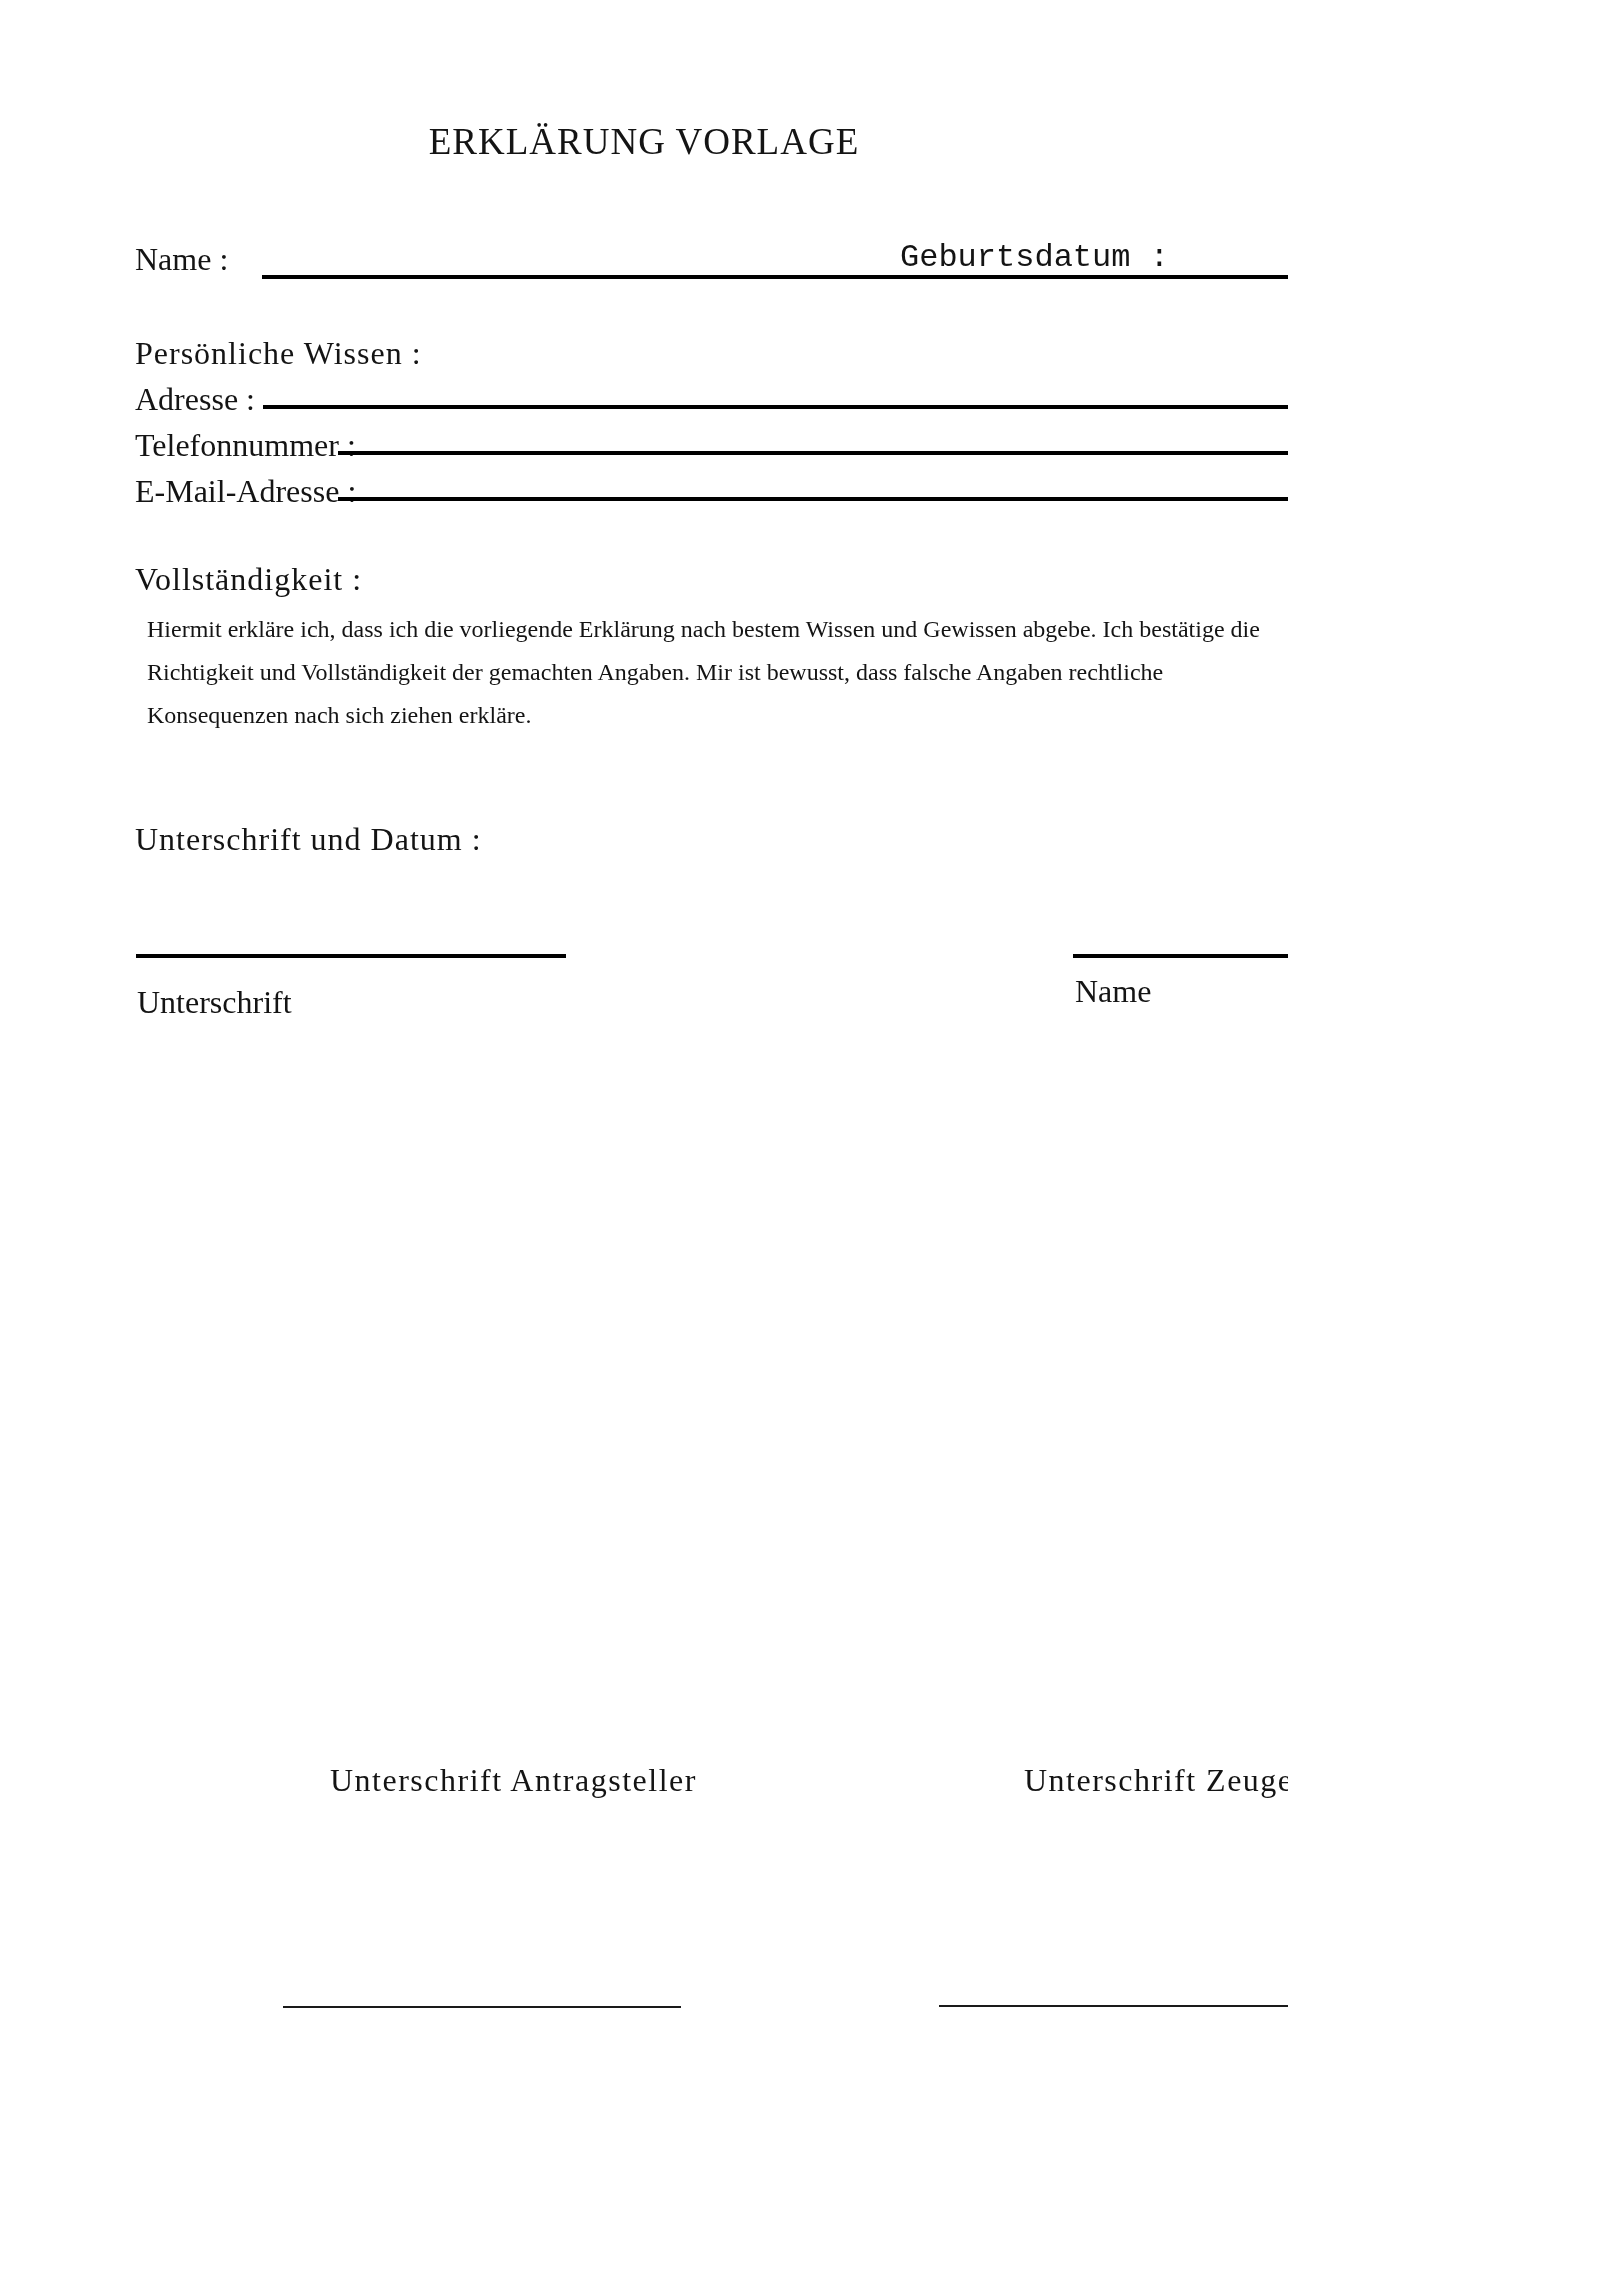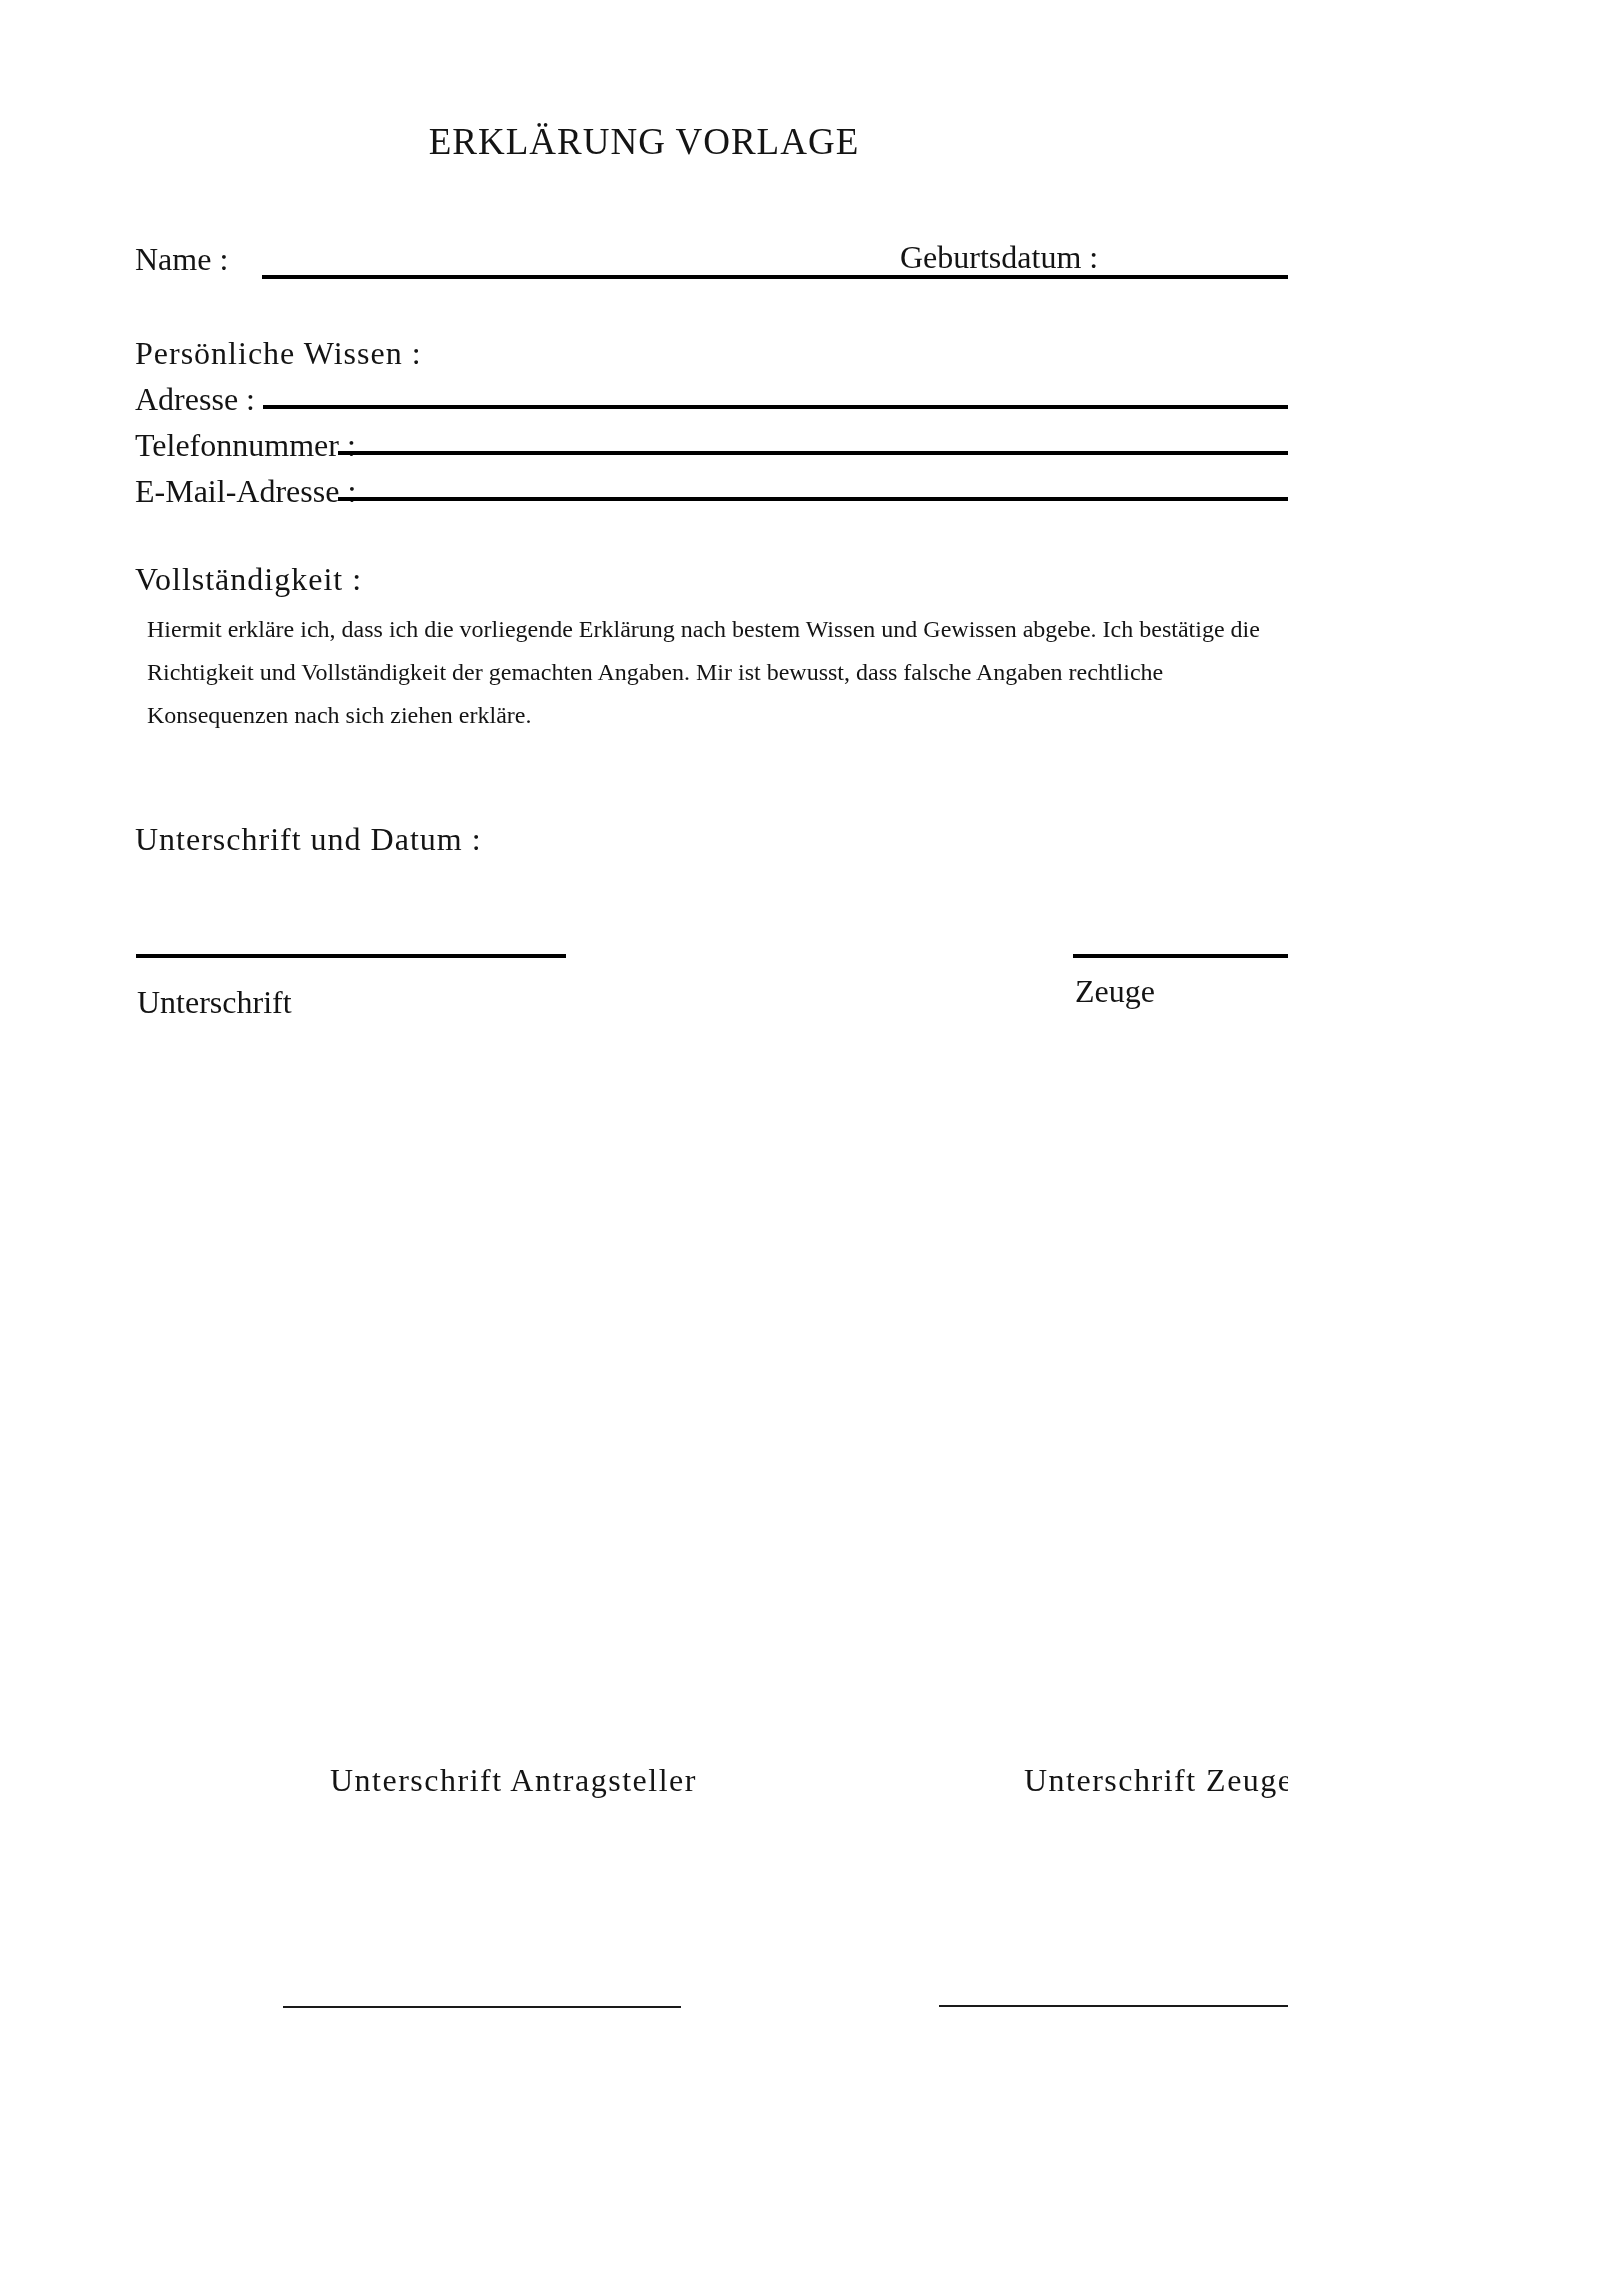--- a/index.html
+++ b/index.html
@@ -43,21 +43,21 @@
   }
   .thin-rule {
     position: absolute;
     height: 2px;
     background: #1a1a1a;
   }
 
   
   .name-label        { top: 243px; left: 135px; }
   .name-rule         { top: 275px; left: 262px; width: 1206px; }
-  .birthdate-label   { top: 241px; left: 900px; }
+  .birthdate-label   { top: 241px; left: 900px; font-family: Liberation Mono, monospace; }
 
   
   .personal-heading  { top: 337px; left: 135px; }
   .address-label     { top: 383px; left: 135px; }
   .address-rule      { top: 405px; left: 263px; width: 1205px; }
   .phone-label       { top: 429px; left: 135px; }
   .phone-rule        { top: 451px; left: 338px; width: 1129px; }
   .email-label       { top: 475px; left: 135px; }
   .email-rule        { top: 497px; left: 338px; width: 1129px; }
 
@@ -115,21 +115,21 @@
     <div class="decl-line">Richtigkeit und Vollständigkeit der gemachten Angaben. Mir ist bewusst, dass falsche Angaben rechtliche</div>
     <div class="decl-line">Konsequenzen nach sich ziehen erkläre.</div>
   </div>
 
   <span class="txt heading sigdate-heading">Unterschrift und Datum :</span>
 
   <div class="rule sig-rule"></div>
   <span class="txt sig-caption">Unterschrift</span>
 
   <div class="rule date-rule"></div>
-  <span class="txt date-caption">Zeuge</span>
+  <span class="txt date-caption">Name</span>
 
   <span class="txt applicant-caption">Unterschrift Antragsteller</span>
   <span class="txt witness-caption">Unterschrift Zeuge</span>
 
   <div class="thin-rule applicant-rule"></div>
   <div class="thin-rule witness-rule"></div>
 
 </div>
 
 

